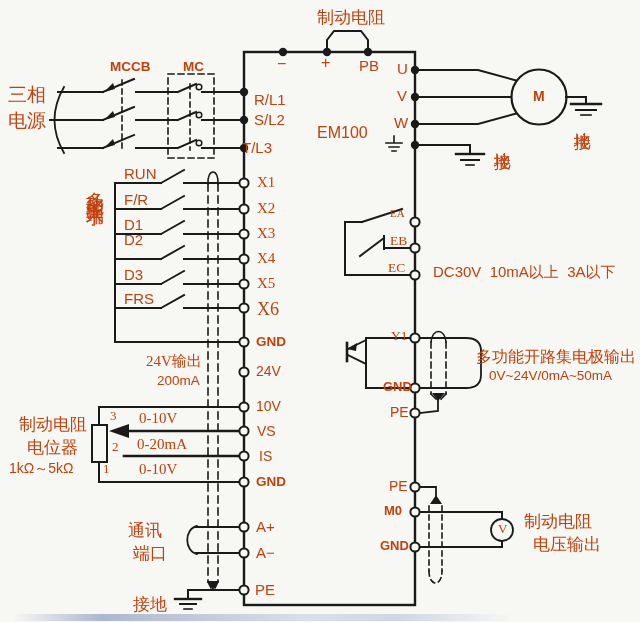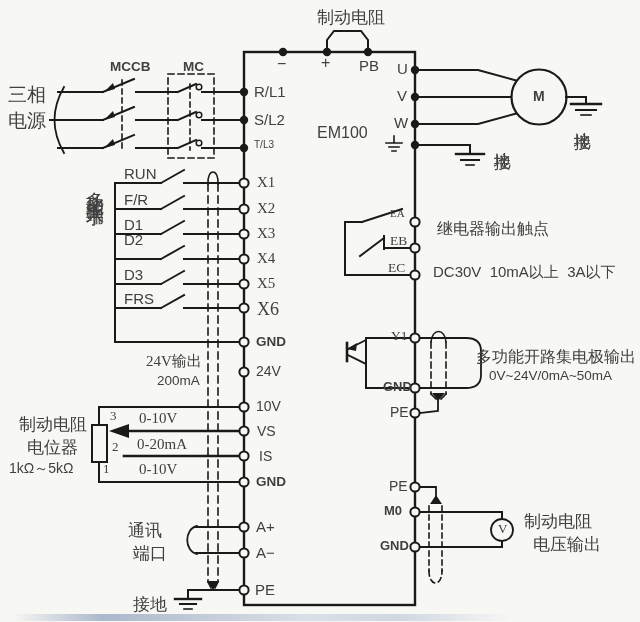--- a/index.html
+++ b/index.html
@@ -1,17 +1,17 @@
 <!DOCTYPE html>
 <html><head>
 <meta charset="utf-8">
 <style>
   html,body{margin:0;padding:0;background:#e9e9e9;}
   .stage{position:relative;width:640px;height:622px;background:#f7f7f4;overflow:hidden;
-         font-family:"Liberation Sans","DejaVu Sans",sans-serif;color:#404040;}
+         font-family:"Liberation Sans","DejaVu Sans",sans-serif;color:#c2410c;}
   .stage svg{position:absolute;left:0;top:0;}
   .t{position:absolute;white-space:pre;line-height:1.05;}
   .cjk{font-family:"Liberation Serif","DejaVu Serif",serif;}
   .srf{font-family:"Liberation Serif","DejaVu Serif",serif;}
   .b{font-weight:bold;}
   .vert{writing-mode:vertical-rl;text-orientation:upright;}
   .band{position:absolute;left:0;top:614px;width:640px;height:7px;
         background:linear-gradient(90deg,rgba(143,163,196,0) 2%,rgba(110,132,170,.55) 16%,
         rgba(143,163,196,.28) 48%,rgba(143,163,196,.38) 62%,rgba(143,163,196,0) 80%);}
 </style>
@@ -153,23 +153,23 @@
 
   <div class="t cjk" style="left:317px;top:9px;font-size:17px">制动电阻</div>
   <div class="t" style="left:277px;top:56px;font-size:16px">−</div>
   <div class="t" style="left:321px;top:55px;font-size:16px">+</div>
   <div class="t" style="left:359px;top:58px;font-size:15px">PB</div>
 
   <div class="t b" style="left:110px;top:60px;font-size:13.5px">MCCB</div>
   <div class="t b" style="left:183px;top:60px;font-size:13.5px">MC</div>
   <div class="t cjk" style="left:8px;top:85px;font-size:19px">三相</div>
   <div class="t cjk" style="left:8px;top:111px;font-size:19px">电源</div>
-  <div class="t" style="left:254px;top:84px;font-size:15px">R/L1</div>
+  <div class="t" style="left:254px;top:92px;font-size:15px">R/L1</div>
   <div class="t" style="left:254px;top:112px;font-size:15px">S/L2</div>
-  <div class="t" style="left:254px;top:140px;font-size:10px">T/L3</div>
+  <div class="t" style="left:242px;top:140px;font-size:15px">T/L3</div>
   <div class="t" style="left:317px;top:125px;font-size:16px">EM100</div>
 
   <div class="t" style="left:397px;top:61px;font-size:15px">U</div>
   <div class="t" style="left:397px;top:88px;font-size:15px">V</div>
   <div class="t" style="left:394px;top:115px;font-size:15px">W</div>
   <div class="t b" style="left:533px;top:89px;font-size:14px">M</div>
   <div class="t cjk vert" style="left:493px;top:139px;font-size:17px">接地</div>
   <div class="t cjk vert" style="left:573px;top:119px;font-size:17px">接地</div>
 
   <div class="t cjk vert" style="left:85px;top:177px;font-size:18px;letter-spacing:3px">多功能输入端子</div>
@@ -209,21 +209,20 @@
   <div class="t cjk" style="left:133px;top:545px;font-size:17px">端口</div>
   <div class="t" style="left:256px;top:519px;font-size:15px">A+</div>
   <div class="t" style="left:256px;top:545px;font-size:15px">A−</div>
 
   <div class="t cjk" style="left:133px;top:596px;font-size:17px">接地</div>
   <div class="t" style="left:255px;top:582px;font-size:15px">PE</div>
 
   <div class="t srf" style="left:390px;top:208px;font-size:11px">EA</div>
   <div class="t srf" style="left:390px;top:234px;font-size:13.5px">EB</div>
   <div class="t srf" style="left:388px;top:261px;font-size:13.5px">EC</div>
-  <div class="t cjk" style="left:437px;top:221px;font-size:16px">继电器输出触点</div>
   <div class="t" style="left:433px;top:264px;font-size:15px">DC30V  10mA以上  3A以下</div>
 
   <div class="t srf" style="left:391px;top:329px;font-size:13.5px">Y1</div>
   <div class="t b" style="left:383px;top:380px;font-size:13px">GND</div>
   <div class="t" style="left:390px;top:405px;font-size:14px">PE</div>
   <div class="t cjk" style="left:476px;top:349px;font-size:16px">多功能开路集电极输出</div>
   <div class="t" style="left:489px;top:369px;font-size:13.5px">0V~24V/0mA~50mA</div>
 
   <div class="t" style="left:389px;top:479px;font-size:14px">PE</div>
   <div class="t b" style="left:384px;top:504px;font-size:13px">M0</div>

